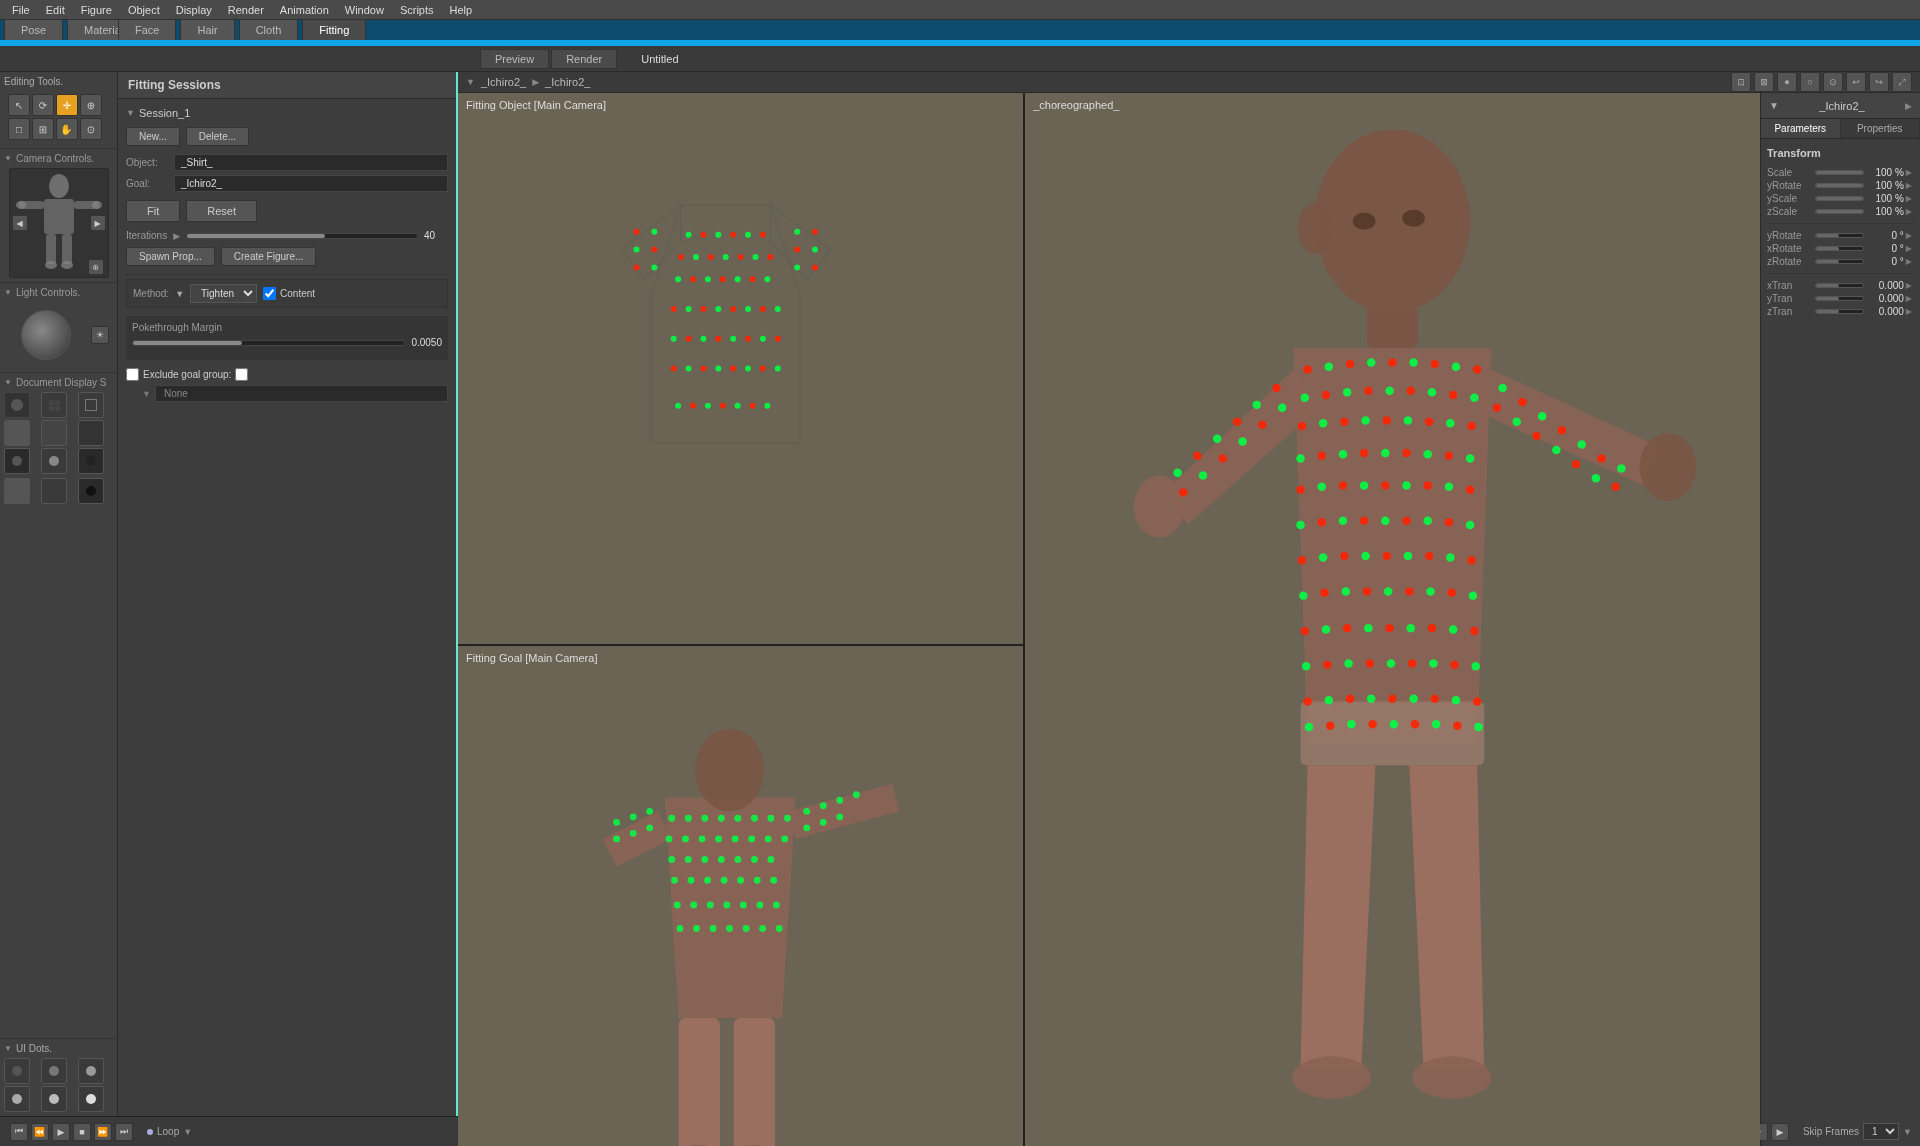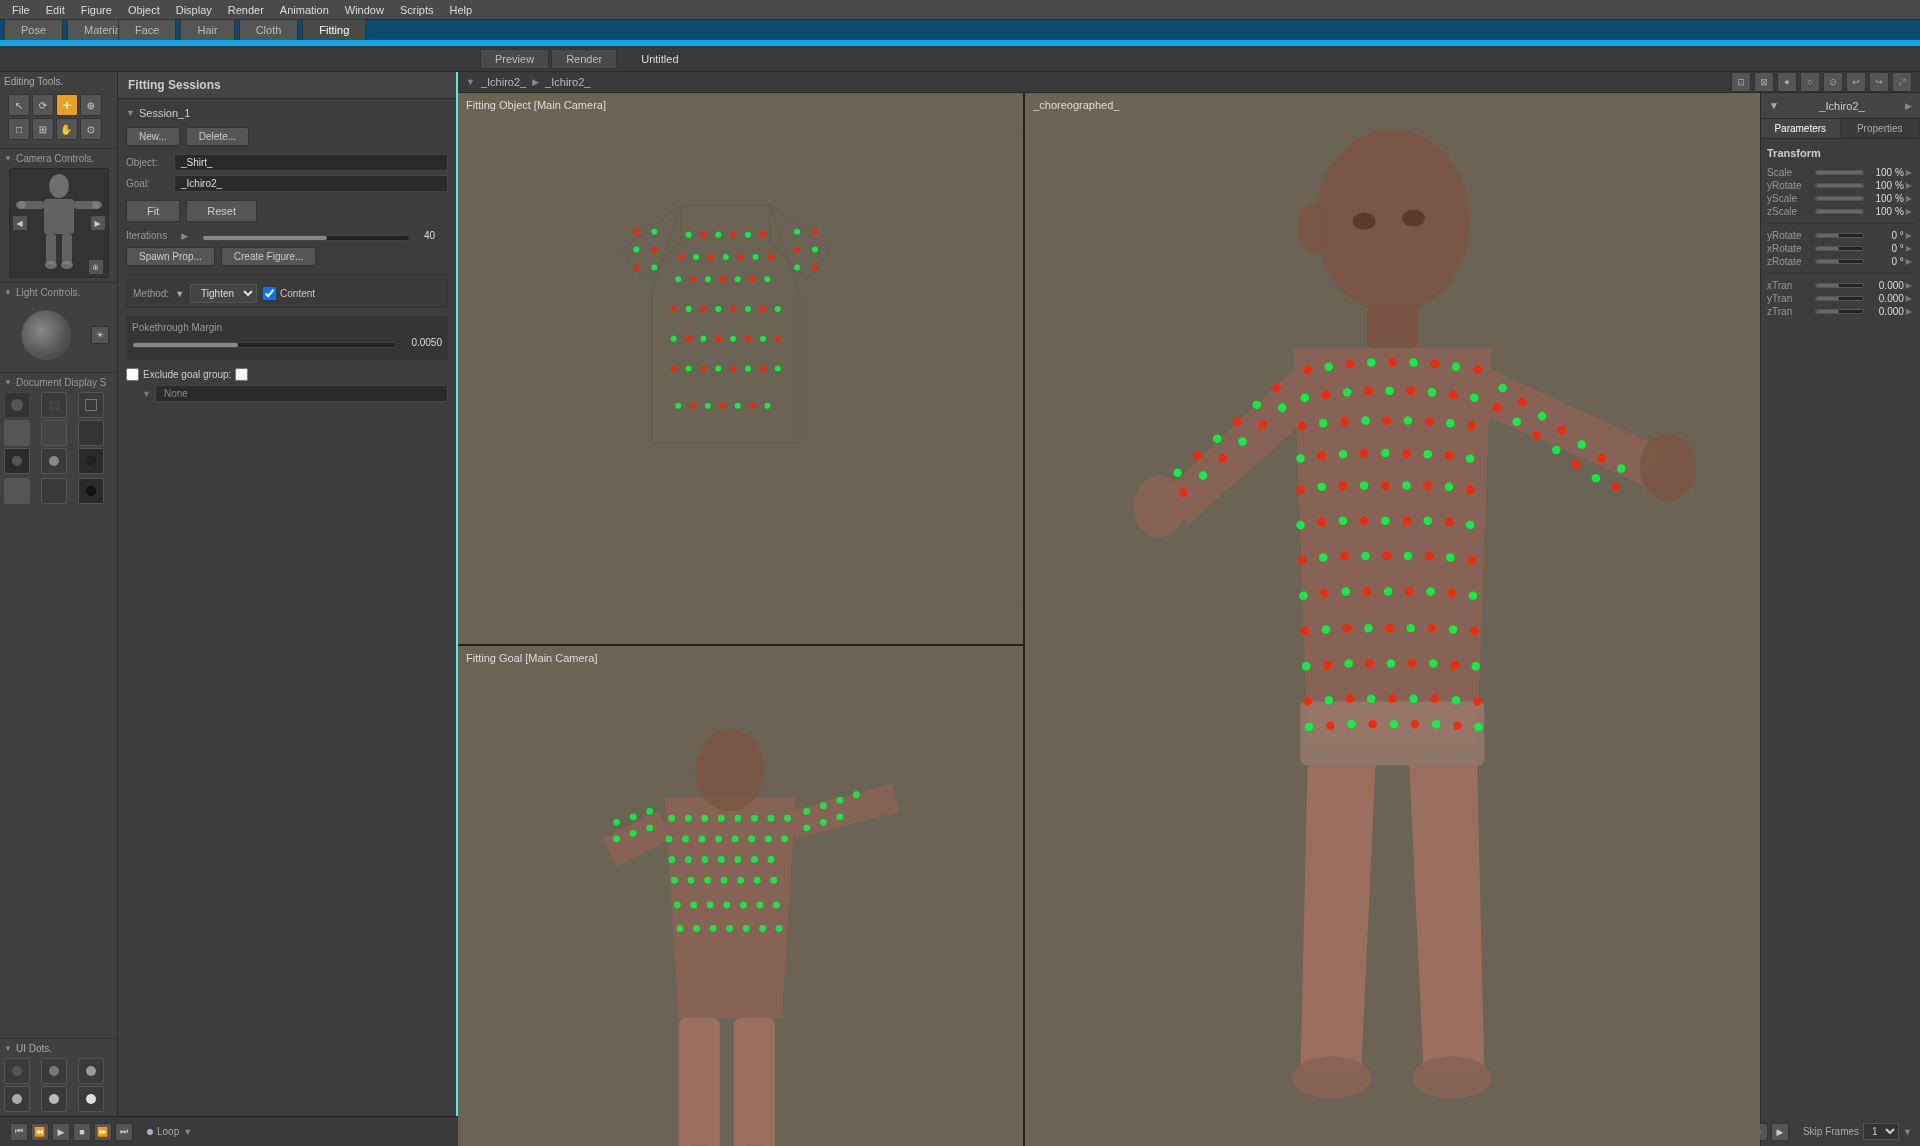--- a/index.html
+++ b/index.html
@@ -237,22 +237,22 @@
       padding: 4px 20px;
       background: #555;
       border: 1px solid #333;
       color: #ccc;
       font-size: 11px;
       cursor: pointer;
     }
 
     .iterations-row {
       display: flex;
-      align-items: flex-end;
-      gap: 14px;
+      align-items: center;
+      gap: 6px;
       margin-bottom: 6px;
     }
     .iter-label { font-size: 10px; color: #999; }
     .slider-track {
       flex: 1;
       height: 6px;
       background: #222;
       border: 1px solid #444;
       border-radius: 3px;
       position: relative;

